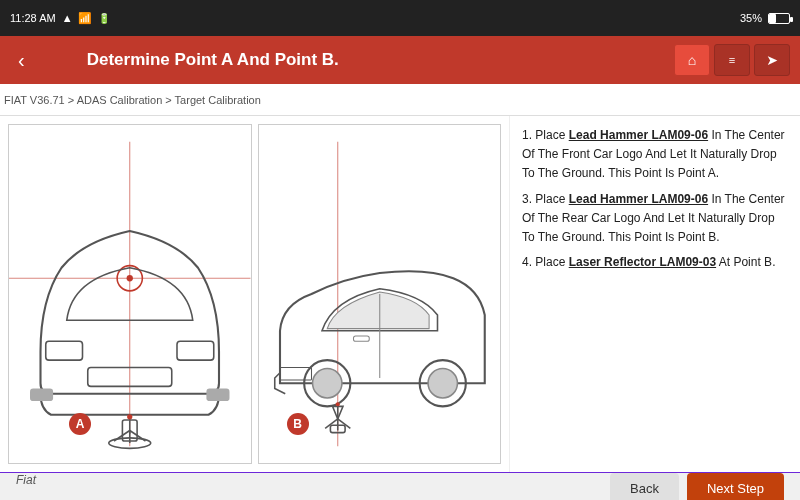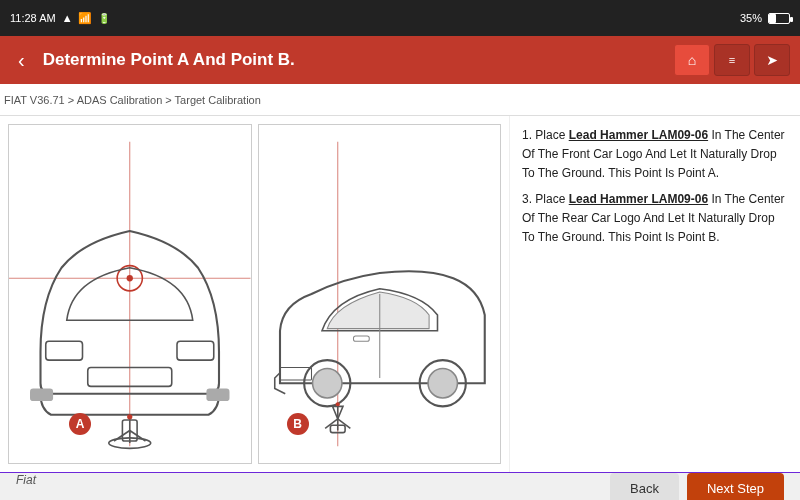--- a/index.html
+++ b/index.html
@@ -37,20 +37,21 @@
       color: white;
       font-size: 20px;
       cursor: pointer;
       padding: 4px 8px;
     }
     .header-title {
       color: white;
       font-size: 17px;
       font-weight: bold;
       flex: 1;
+      margin-left: 44px;
     }
     .header-icons {
       display: flex;
       gap: 4px;
     }
     .header-icon-btn {
       width: 36px; height: 32px;
       background: #a93226;
       border: 1px solid #922b21;
       border-radius: 3px;
@@ -295,20 +296,23 @@
     </div>
   </div>
 
   <div class="instructions-area">
     <p>
       <span>1. Place </span><span class="bold underline">Lead Hammer LAM09-06</span><span> In The Center Of The Front Car Logo And Let It Naturally Drop To The Ground. This Point Is Point A.</span>
     </p>
     <p>
       <span>3. Place </span><span class="bold underline">Lead Hammer LAM09-06</span><span> In The Center Of The Rear Car Logo And Let It Naturally Drop To The Ground. This Point Is Point B.</span>
     </p>
+    <p>
+      <span>4. Place </span><span class="bold underline">Laser Reflector LAM09-03</span><span> At Point B.</span>
+    </p>
   </div>
 </div>
 
 <div class="footer">
   <div class="footer-brand">Fiat</div>
   <div class="footer-buttons">
     <button class="btn btn-back">Back</button>
     <button class="btn btn-next">Next Step</button>
   </div>
 </div>

